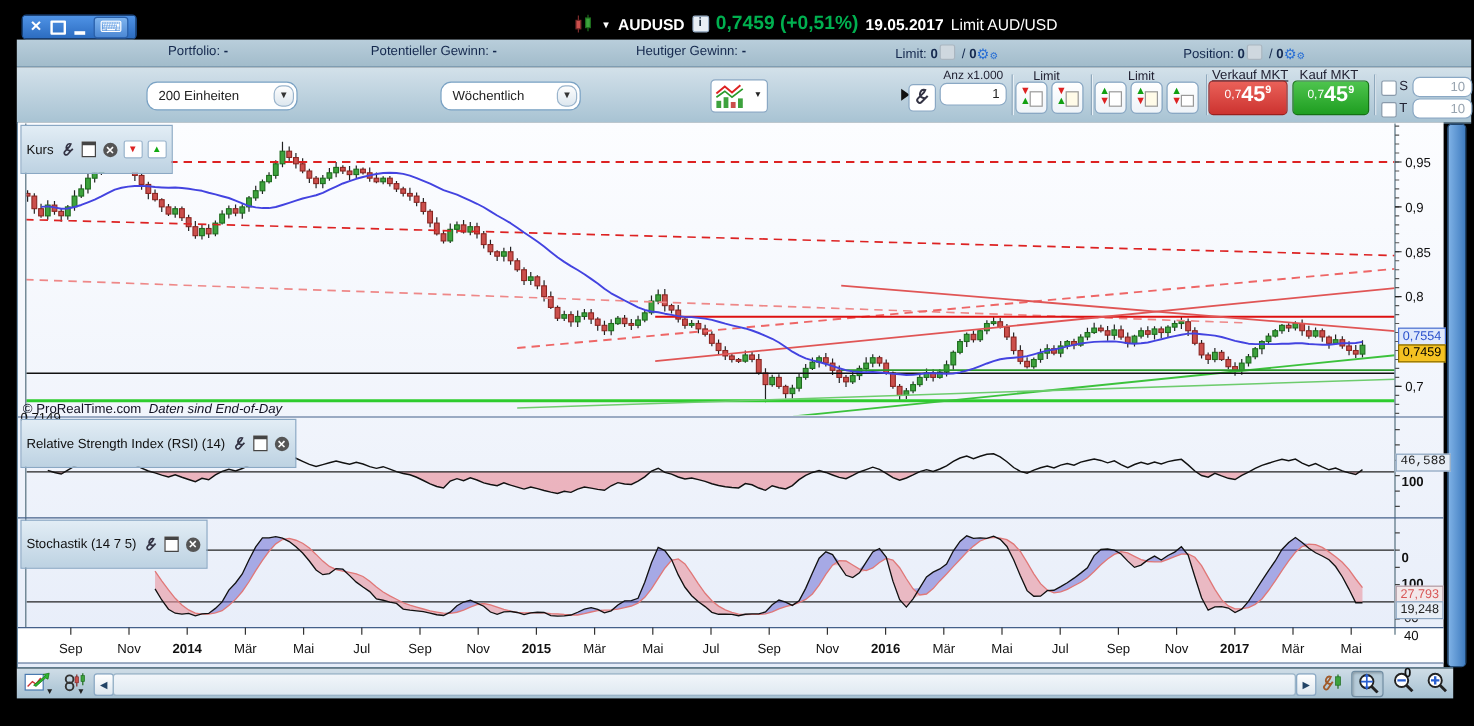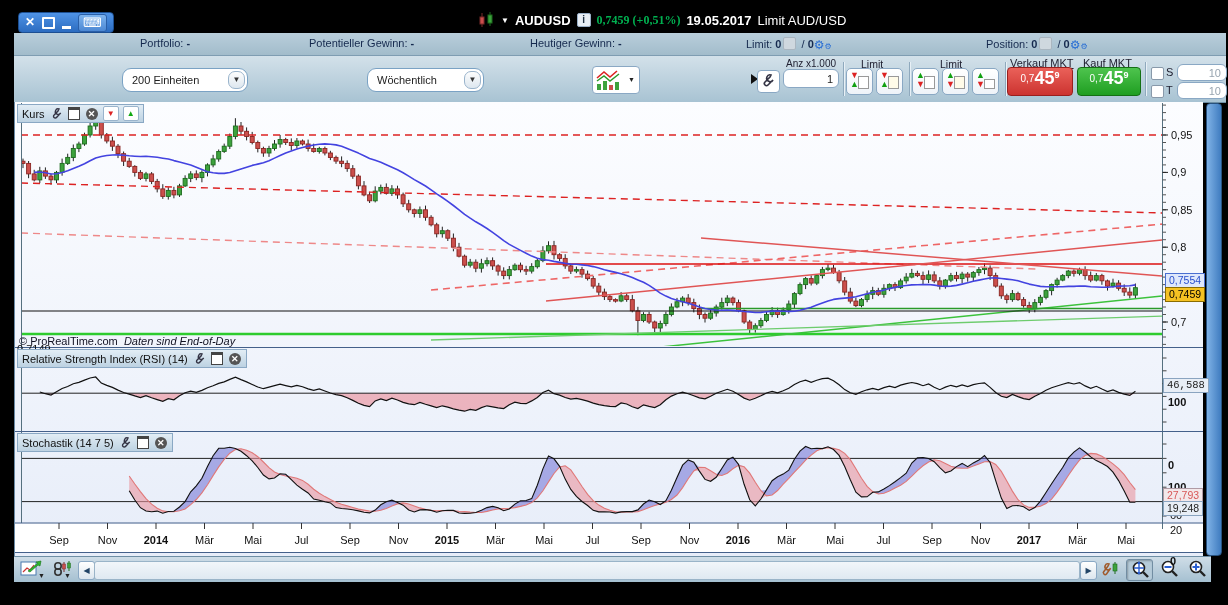--- a/index.html
+++ b/index.html
@@ -6,21 +6,21 @@
     font-family:"Liberation Sans",sans-serif;-webkit-font-smoothing:antialiased;}
   
   .winbtns{position:absolute;left:18px;top:12px;height:19px;display:flex;align-items:center;gap:7px;
     background:linear-gradient(#4f93e6,#2c6cc0);border:1px solid #1c4f92;border-radius:4px;padding:0 6px;}
   .wglyph{color:#fff;font-size:12px;font-weight:bold;line-height:19px;cursor:pointer;}
   .wmax{width:9px;height:8px;border:2px solid #fff;border-radius:1px;}
   .wmin{width:9px;height:3px;background:#fff;margin-top:9px;}
   .kbbtn{background:linear-gradient(#7db3ee,#4c88d4);border:1px solid #2a5fa8;border-radius:3px;
     color:#fff;font-size:13px;line-height:15px;padding:0 4px;height:16px;}
   .titlec{position:absolute;left:478px;top:9px;height:22px;display:flex;align-items:center;gap:6px;color:#fff;font-size:13px;}
-  .grn{color:#00b050;font-weight:bold;font-size:12px;font-family:Liberation Serif, serif;}
+  .grn{color:#00b050;font-weight:bold;font-size:16px;}
   .infochip{background:#e8eef5;border:1px solid #9ab0c8;border-radius:2px;color:#234;
     font-size:10px;font-weight:bold;width:12px;height:12px;text-align:center;line-height:12px;}
   
   .infobar{position:absolute;left:14px;top:33px;width:1212px;height:22px;
     background:linear-gradient(#b9cedb,#a2bccb);border-bottom:1px solid #7f9db2;color:#15294e;font-size:11px;}
   .ib{position:absolute;top:4px;white-space:nowrap;}
   .ib b{font-weight:bold;}
   .gbox{display:inline-block;width:11px;height:11px;background:#cfd8df;border:1px solid #aab6c0;
     border-radius:2px;vertical-align:-2px;margin:0 2px;}
   .gear{color:#2a6fd4;font-size:12px;vertical-align:-1px;}
@@ -45,21 +45,21 @@
   .mkt .sm{font-size:10px;vertical-align:2px;} .mkt .bg{font-size:18px;font-weight:bold;} .mkt sup{font-size:9px;font-weight:bold;}
   .sellb{background:linear-gradient(#ea6159,#cc3330);border:1px solid #9a1f1d;}
   .buyb{background:linear-gradient(#4ec44e,#1f9e21);border:1px solid #147014;}
   .cbx{position:absolute;width:11px;height:11px;background:#fff;border:1px solid #8899aa;border-radius:2px;cursor:pointer;}
   .stl{position:absolute;font-size:11px;color:#223;}
   .inp2{color:#98a4b0;}
   
   .chart{position:absolute;left:14px;top:102px;width:1188px;height:454px;
     background:linear-gradient(#fcfdff,#e7edf9);border-left:1px solid #6a8aa5;}
   .phead{position:absolute;height:17px;background:linear-gradient(#e2edf5,#bdd2e2);
-    border:1px solid #8aa8c4;display:flex;align-items:center;gap:4px;padding:0 4px;font-size:11px;color:#111;z-index:5;}
+    border:1px solid #8aa8c4;display:flex;align-items:center;gap:4px;padding:11px 4px;font-size:11px;color:#111;z-index:5;}
   .hic{width:14px;height:13px;display:inline-flex;align-items:center;justify-content:center;cursor:pointer;}
   .winico{width:10px;height:9px;border:1px solid #444;border-top:3px solid #444;background:#fff;}
   .clsico{width:12px;height:12px;border-radius:50%;background:#555;color:#fff;font-size:9px;line-height:12px;text-align:center;font-weight:bold;}
   .chipd,.chipu{width:14px;height:13px;background:#fff;border:1px solid #9ab4cc;border-radius:2px;
     font-size:8px;line-height:13px;text-align:center;}
   .chipd{color:#d22;} .chipu{color:#1a1;}
   .pricechip{position:absolute;font-size:10.5px;height:13px;line-height:13px;padding:0 3px;z-index:4;}
   .axlbl{position:absolute;font-size:11px;color:#111;z-index:4;margin-top:44px;}
   .copyr{position:absolute;font-size:11px;color:#112;z-index:4;}
   .vscroll{position:absolute;left:1206px;top:103px;width:14px;height:451px;border-radius:4px;
@@ -576,21 +576,21 @@
     <span>© ProRealTime.com</span>&nbsp; <i>Daten sind End-of-Day</i>
   </div>
   <div class="pricechip" style="left:1150px;top:171px;background:#dfe8fb;border:1px solid #4a6fd0;color:#2a50cc;">0,7554</div>
   <div class="pricechip" style="left:1150px;top:185px;background:#f5c222;border:1px solid #8a6d00;color:#000;">0,7459</div>
   <div class="axlbl" style="left:1153px;top:250px;font-weight:bold;">100</div>
   <div class="pricechip" style="left:1148px;top:276px;background:#e8eef6;border:1px solid #8aa4c0;color:#222;font-family:Liberation Mono, monospace;">46,588</div>
   <div class="axlbl" style="left:1153px;top:313px;font-weight:bold;">0</div>
   <div class="axlbl" style="left:1153px;top:335px;font-weight:bold;">100</div>
   <div class="axlbl" style="left:1155px;top:349px;">80</div>
   <div class="axlbl" style="left:1155px;top:363px;">60</div>
-  <div class="axlbl" style="left:1155px;top:378px;">20</div>
+  <div class="axlbl" style="left:1155px;top:378px;">40</div>
   <div class="pricechip" style="left:1148px;top:386px;background:#f3e8ea;border:1px solid #b09aa4;color:#d85858;">27,793</div>
   <div class="pricechip" style="left:1148px;top:399px;background:#e8eef6;border:1px solid #8aa4c0;color:#222;">19,248</div>
   <div class="axlbl" style="left:1155px;top:409px;font-weight:bold;">0</div>
 </div>
 
 <div class="vscroll"></div>
 
 <div class="bottombar">
   <div class="bic" style="left:6px;top:2px;">
     <svg width="26" height="20">

